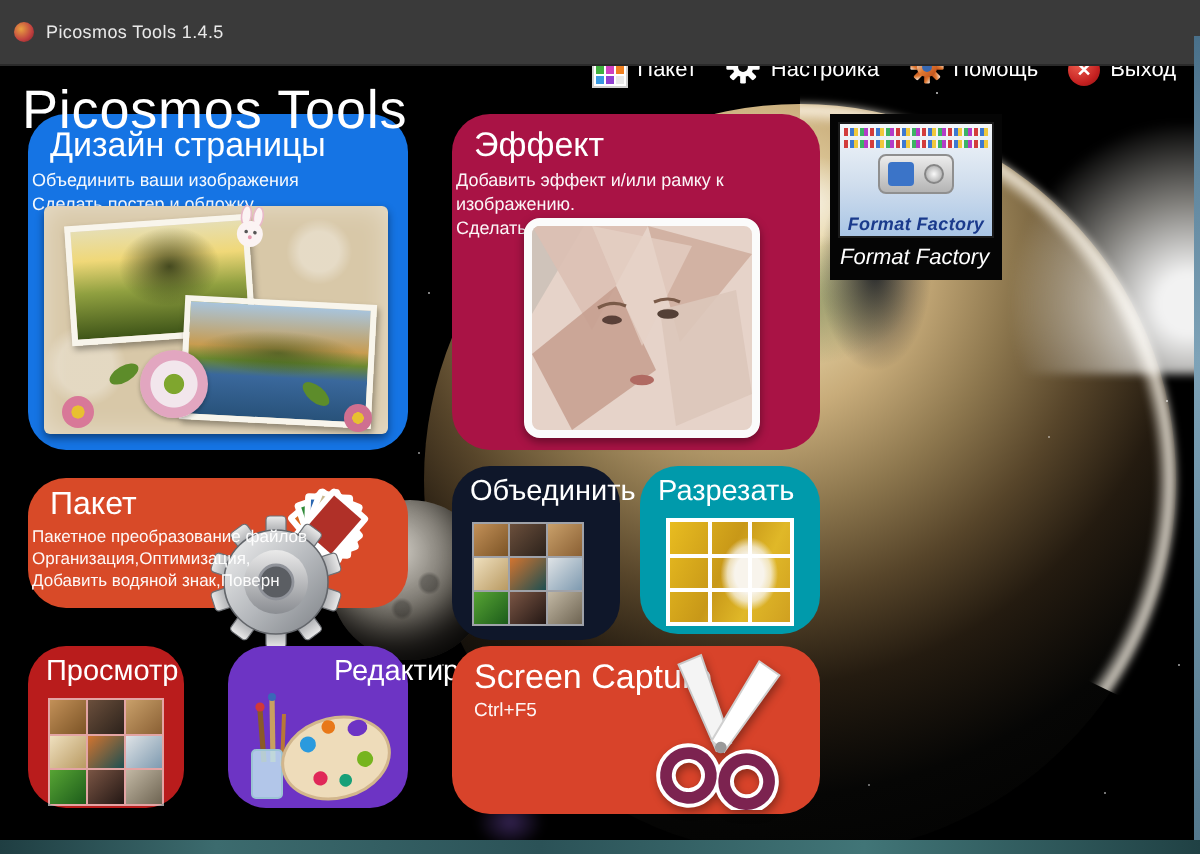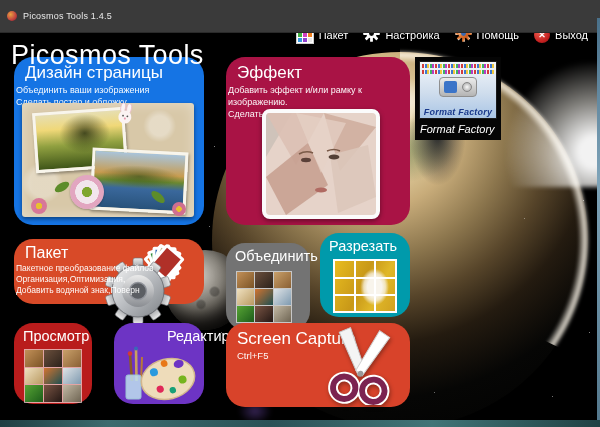--- a/index.html
+++ b/index.html
@@ -64,21 +64,21 @@
   .tile{position:absolute;color:#fff;z-index:2;cursor:pointer;overflow:visible;border-radius:19px;}
   .tile h2{margin:0;font-size:17px;font-weight:400;padding:6px 11px 1px;}
   .tile .sub{font-size:9px;line-height:12px;padding:0 2px;opacity:.96;}
   .tile.small h2{font-size:14.5px;padding:5px 9px 0;}
 
   #tile-design{left:14px;top:57px;width:190px;height:168px;background:#1574e4;}
   #tile-effect{left:226px;top:57px;width:184px;height:168px;background:#a91345;}
   #tile-batch{left:14px;top:239px;width:190px;height:65px;background:#d84a28;}
   #tile-batch h2{font-size:16px;padding-top:5px;}
   #tile-batch .sub{font-size:8.5px;line-height:11px;position:relative;z-index:1;}
-  #tile-combine{left:226px;top:243px;width:84px;height:87px;background:#737373;}
+  #tile-combine{left:226px;top:233px;width:84px;height:87px;background:#0f172a;}
   #tile-split{left:320px;top:233px;width:90px;height:84px;background:#009aab;}
   #tile-view{left:14px;top:323px;width:78px;height:81px;background:#b91c1c;}
   #tile-edit{left:114px;top:323px;width:90px;height:81px;background:#6d34c4;padding-left:44px;}
   #tile-screencap{left:226px;top:323px;width:184px;height:84px;background:#d8432a;}
   #tile-screencap .shortcut{font-size:9.5px;padding:0 11px;opacity:.95;}
   .tiny-suffix{font-size:8px;vertical-align:baseline;}
 
   
   .collage{position:absolute;left:8px;top:46px;width:172px;height:114px;background:#d8c8a8;
     border-radius:3px;box-shadow:inset 0 0 14px rgba(255,255,255,.4),0 2px 4px rgba(0,0,0,.45);

